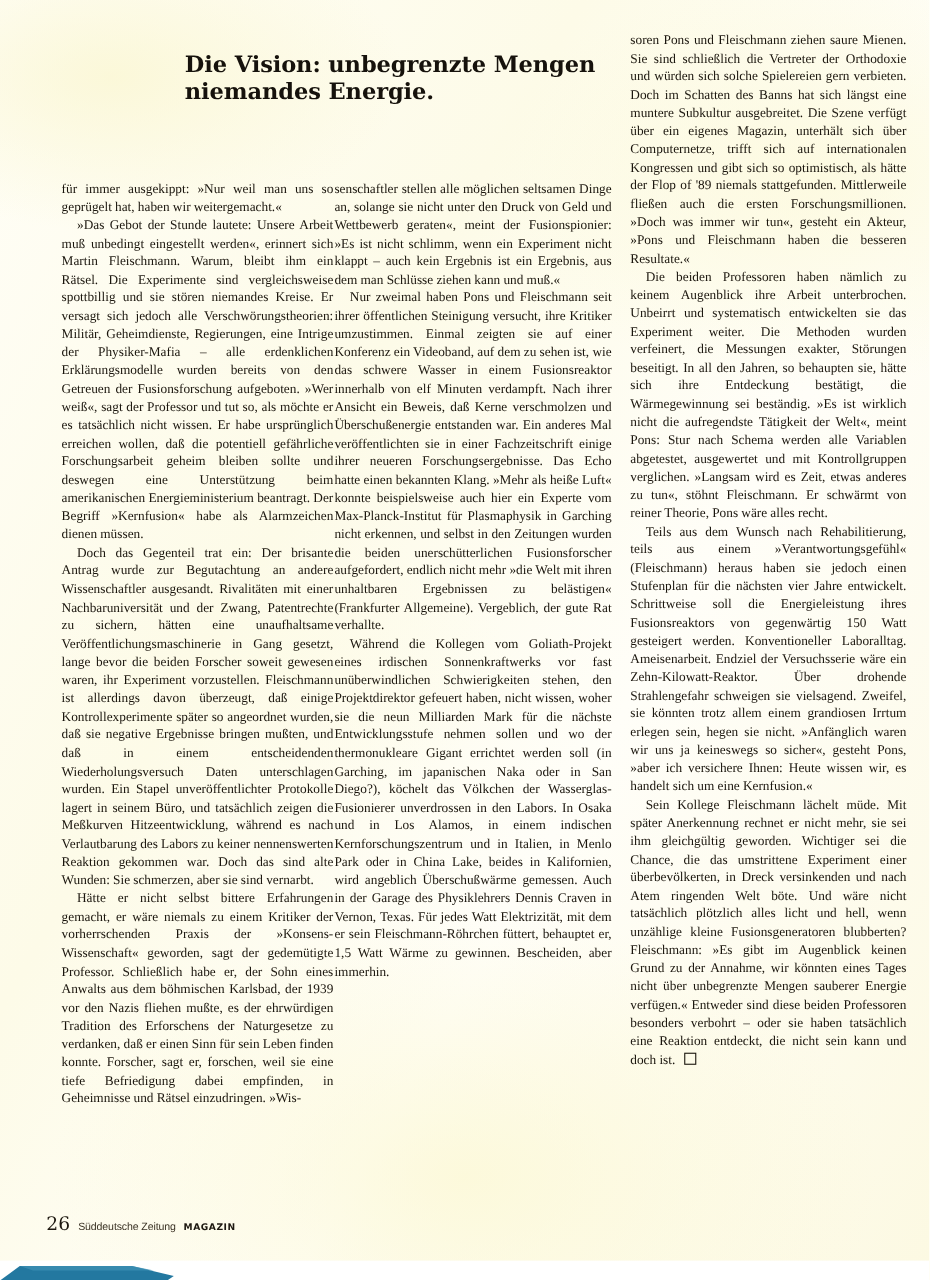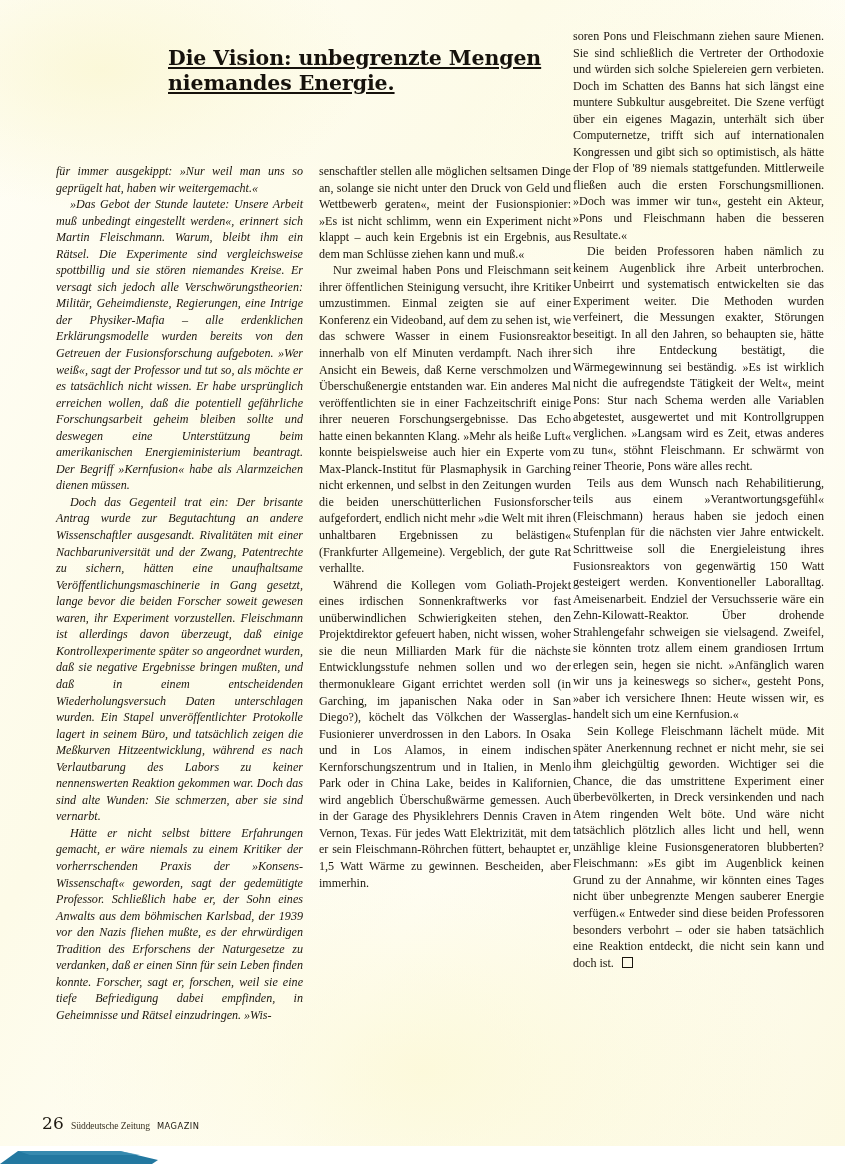--- a/index.html
+++ b/index.html
@@ -41,42 +41,42 @@
     left: 168px;
     top: 32px;
     width: 400px;
     font-family: "DejaVu Serif", "Liberation Serif", serif;
     font-weight: 700;
     font-size: 20.5px;
     line-height: 25px;
     color: #16120c;
     letter-spacing: -0.1px;
   }
-  .headline .hl-line { display: block; white-space: nowrap; text-decoration: underline; }
+  .headline .hl-line { display: block; white-space: nowrap; }
 
   
   .col {
     position: absolute;
     font-size: 12.1px;
     line-height: 16.55px;
     color: #1a150d;
     text-align: justify;
     text-justify: inter-word;
     -webkit-hyphens: none;
     hyphens: none;
     word-spacing: -0.1px;
   }
   .col p {
     margin: 0;
     text-indent: 14px;
   }
   .col p.noindent { text-indent: 0; }
 
-  #col1 { left: 56px;  top: 163px; width: 247px; height: 910px; font-style: italic; }
-  #col2 { left: 319px; top: 163px; width: 252px; height: 910px; }
+  #col1 { left: 56px;  top: 163px; width: 247px; height: 910px; }
+  #col2 { left: 304px; top: 163px; width: 252px; height: 910px; }
   #col3 { left: 573px; top: 28px;  width: 251px; height: 1040px; font-family: Liberation Serif, serif; }
 
   .endmark {
     display: inline-block;
     width: 9px;
     height: 9px;
     border: 1.4px solid #1a150d;
     margin-left: 8px;
     vertical-align: -1px;
   }
@@ -90,32 +90,31 @@
     align-items: baseline;
     gap: 7px;
     color: #2a2418;
   }
   .folio {
     font-family: "DejaVu Serif", "Liberation Serif", serif;
     font-size: 17px;
     font-weight: 400;
     color: #1d1810;
     letter-spacing: 0.2px;
-    margin-top: 10px;
   }
   .pub-name {
-    font-family: Liberation Serif, serif;
+    font-family: Liberation Sans, sans-serif;
     font-size: 9.6px;
     color: #3a3224;
     letter-spacing: -0.1px;
   }
   .pub-kicker {
     font-family: "DejaVu Sans", "Liberation Sans", sans-serif;
     font-size: 8.3px;
-    font-weight: 400;
+    font-weight: 700;
     letter-spacing: 0.5px;
     color: #1d1810;
   }
 
   
   .edge-artifact {
     position: absolute;
     left: 0;
     bottom: 0;
     width: 160px;

